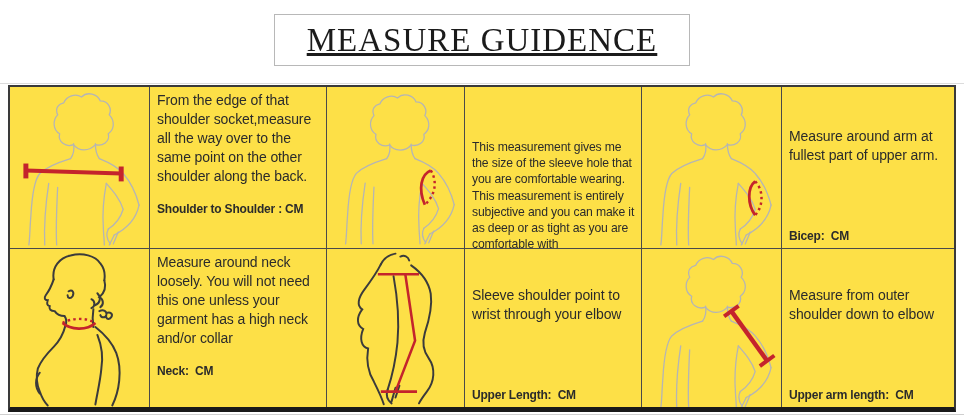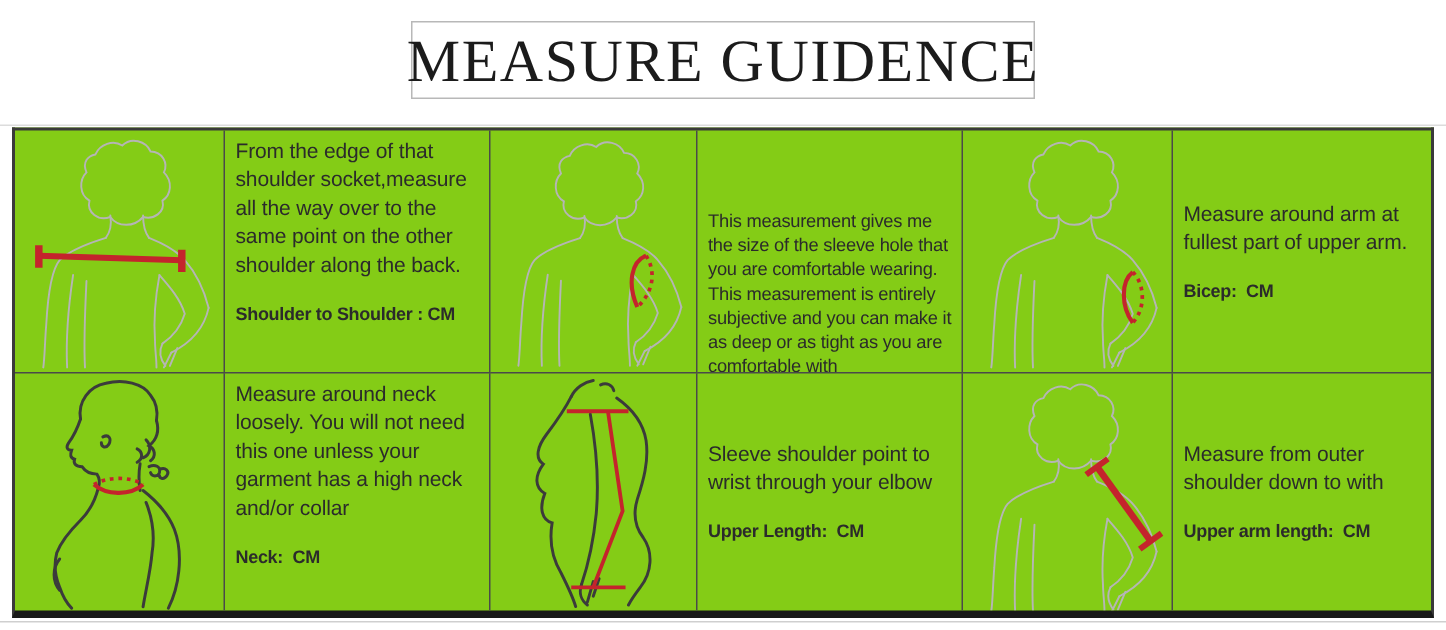--- a/index.html
+++ b/index.html
@@ -18,41 +18,41 @@
     color:var(--text-color);
   }
   .title-box{
     width:414px;height:50px;margin:14px auto 0;
     border:1px solid var(--title-border);
     display:flex;align-items:center;justify-content:center;
     background:#fff;
   }
   .title-text{
     font-family:"Liberation Serif","DejaVu Serif",serif;
-    font-size:40px;letter-spacing:1px;color:#1b1b1b;white-space:nowrap;
+    font-size:33px;letter-spacing:1px;color:#1b1b1b;white-space:nowrap;text-decoration:underline;
   }
   .top-rule{height:1px;background:#dcdcdc;margin-top:17px;}
   .grid{
     margin:1px 8px 0;
     display:grid;
     grid-template-columns:140px 177px 138px 177px 140px auto;
     grid-template-rows:162px 158px;
     border:2px solid var(--border-dark);
     border-bottom:5px solid #191919;
-    background:#84cc16;
+    background:#fde047;
   }
   .cell{border-right:1px solid var(--border-inner);overflow:hidden;min-width:0;}
   .cell.last{border-right:none;}
   .cell.row1{border-bottom:1px solid var(--border-inner);}
   .fig svg{display:block;width:100%;height:100%;}
   .txt{
     padding:4px 5px 4px 7px;display:flex;flex-direction:column;
     font-size:14px;line-height:1.36;letter-spacing:-0.1px;
   }
-  .txt.center{justify-content:center;}
+  .txt.center{justify-content:flex-end;gap:48px;}
   .desc{margin:0;}
   .txt.small .desc{font-size:12.2px;line-height:1.33;letter-spacing:-0.15px;margin-top:48px;}
   .label{margin:15px 0 0;font-weight:bold;font-size:12px;white-space:pre-wrap;letter-spacing:-0.2px;}
   .bottom-rule{height:1px;background:#cfcfcf;margin-top:2px;}
 </style>
 </head>
 <body>
 
 <svg width="0" height="0" style="position:absolute" aria-hidden="true">
   <defs>
@@ -172,19 +172,19 @@
     <svg viewBox="0 0 140 158" preserveAspectRatio="xMidYMid meet">
       <use href="#torso"></use>
       <g stroke="var(--accent-red)">
         <line x1="90" y1="62" x2="126" y2="112" stroke-width="4.5"></line>
         <line x1="82.7" y1="67.3" x2="97.3" y2="56.7" stroke-width="4"></line>
         <line x1="118.7" y1="117.3" x2="133.3" y2="106.7" stroke-width="4"></line>
       </g>
     </svg>
   </div>
   <div class="cell txt center last">
-    <p class="desc">Measure from outer shoulder down to with</p>
+    <p class="desc">Measure from outer shoulder down to elbow</p>
     <p class="label">Upper arm length:  CM</p>
   </div>
 
 </div>
 
 <div class="bottom-rule"></div>
 
 </body></html>

